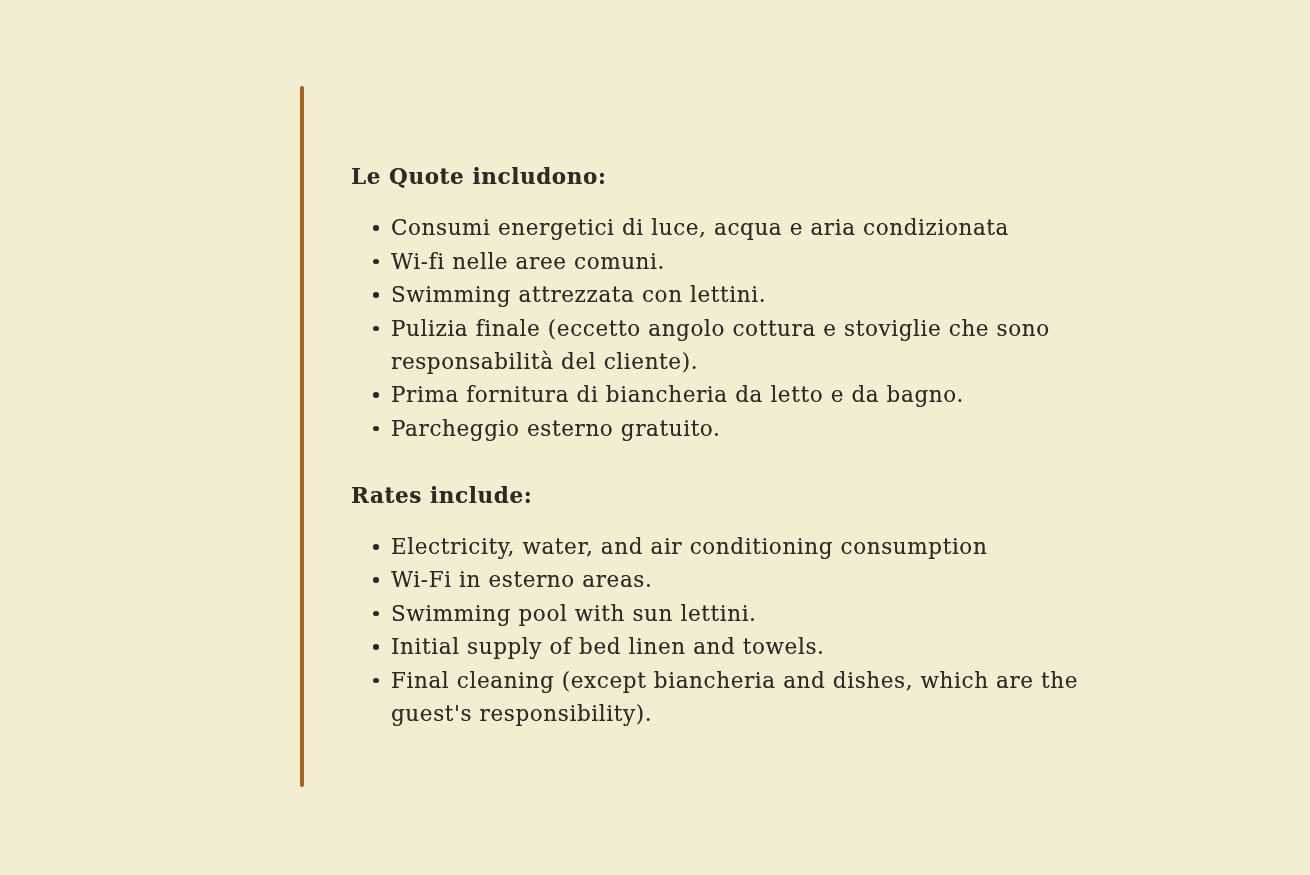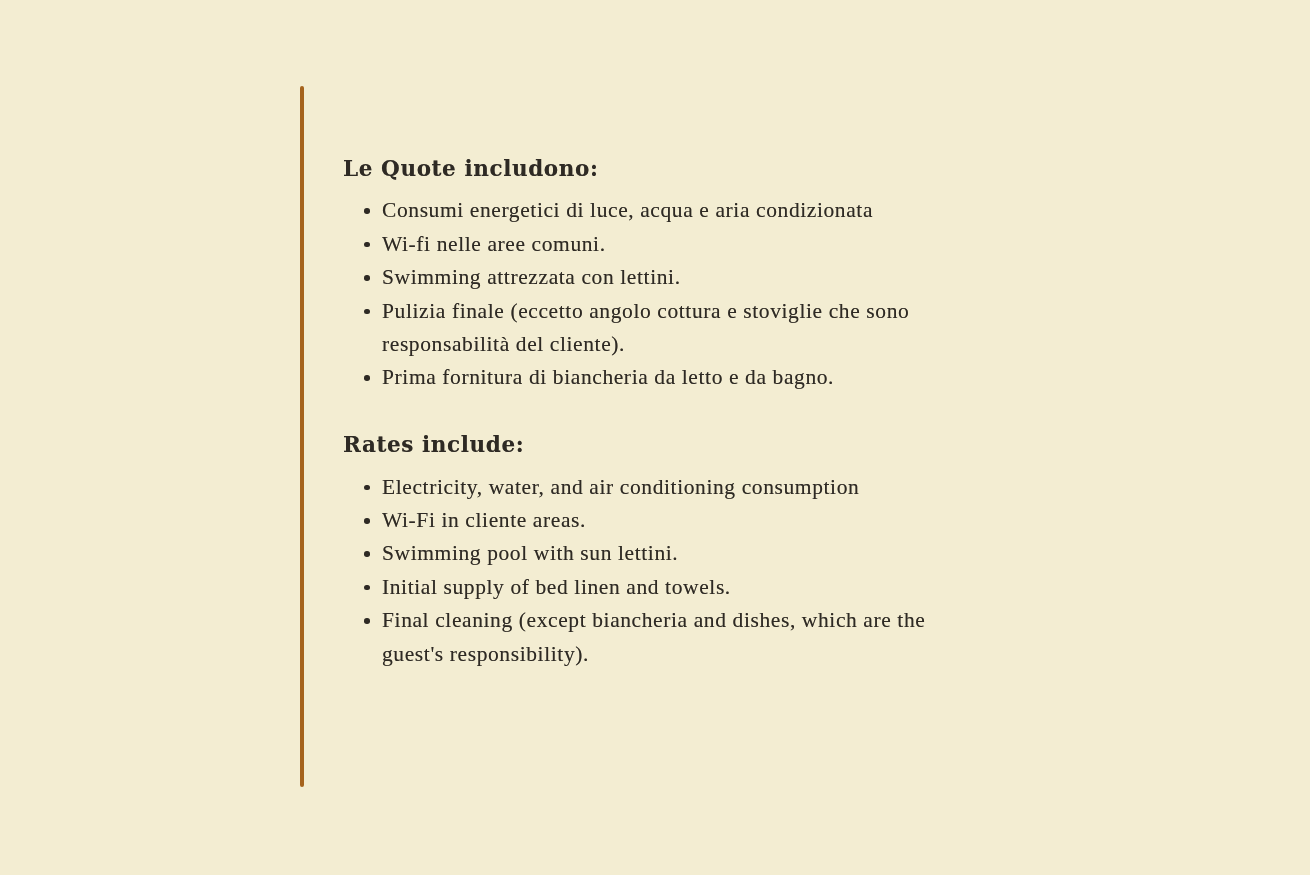--- a/index.html
+++ b/index.html
@@ -33,33 +33,32 @@
     left: 343px;
     top: 152px;
     width: 800px;
     color: var(--text, #2e2a24);
     font-size: 21.5px;
     line-height: 33.4px;
     letter-spacing: 0.6px;
     text-shadow: 0 0 0.6px rgba(46, 42, 36, 0.45);
   }
   .section-heading {
-    margin: 0;
+    margin: 8px;
     font-size: 21.5px;
     font-weight: bold;
     line-height: 33.4px;
   }
   .section + .section {
     margin-top: 33.4px;
   }
   ul.bullet-list {
-    margin: 9px;
+    margin: 18px;
     padding: 0;
     list-style: none;
-    font-family: Liberation Serif, serif;
   }
   ul.bullet-list li {
     position: relative;
     padding-left: 30px;
     white-space: pre-line;
   }
   ul.bullet-list li::before {
     content: "";
     position: absolute;
     left: 12px;
@@ -80,28 +79,29 @@
 
     <div class="section">
       <h2 class="section-heading">Le Quote includono:</h2>
       <ul class="bullet-list">
         <li>Consumi energetici di luce, acqua e aria condizionata</li>
         <li>Wi-fi nelle aree comuni.</li>
         <li>Swimming attrezzata con lettini.</li>
         <li>Pulizia finale (eccetto angolo cottura e stoviglie che sono
 responsabilità del cliente).</li>
         <li>Prima fornitura di biancheria da letto e da bagno.</li>
+        <li>Parcheggio esterno gratuito.</li>
       </ul>
     </div>
 
     <div class="section">
       <h2 class="section-heading">Rates include:</h2>
       <ul class="bullet-list">
         <li>Electricity, water, and air conditioning consumption</li>
-        <li>Wi-Fi in cliente areas.</li>
+        <li>Wi-Fi in esterno areas.</li>
         <li>Swimming pool with sun lettini.</li>
         <li>Initial supply of bed linen and towels.</li>
         <li>Final cleaning (except biancheria and dishes, which are the
 guest's responsibility).</li>
       </ul>
     </div>
 
   </div>
 </div>
 

